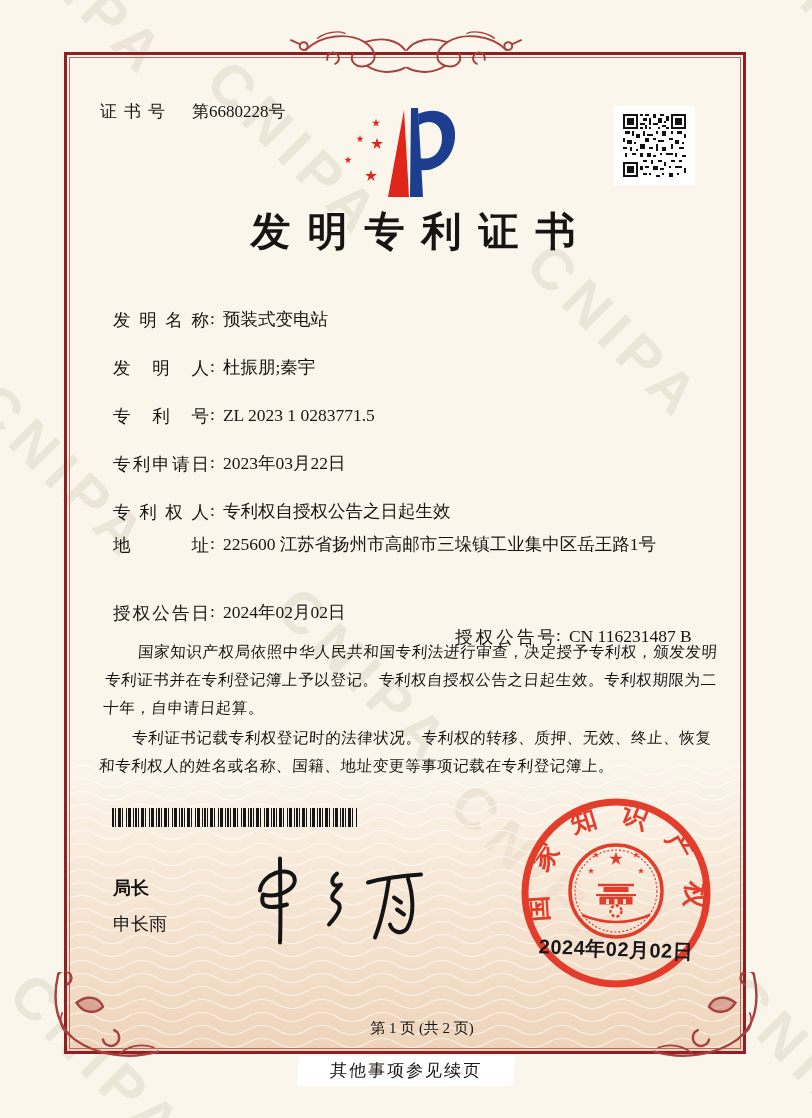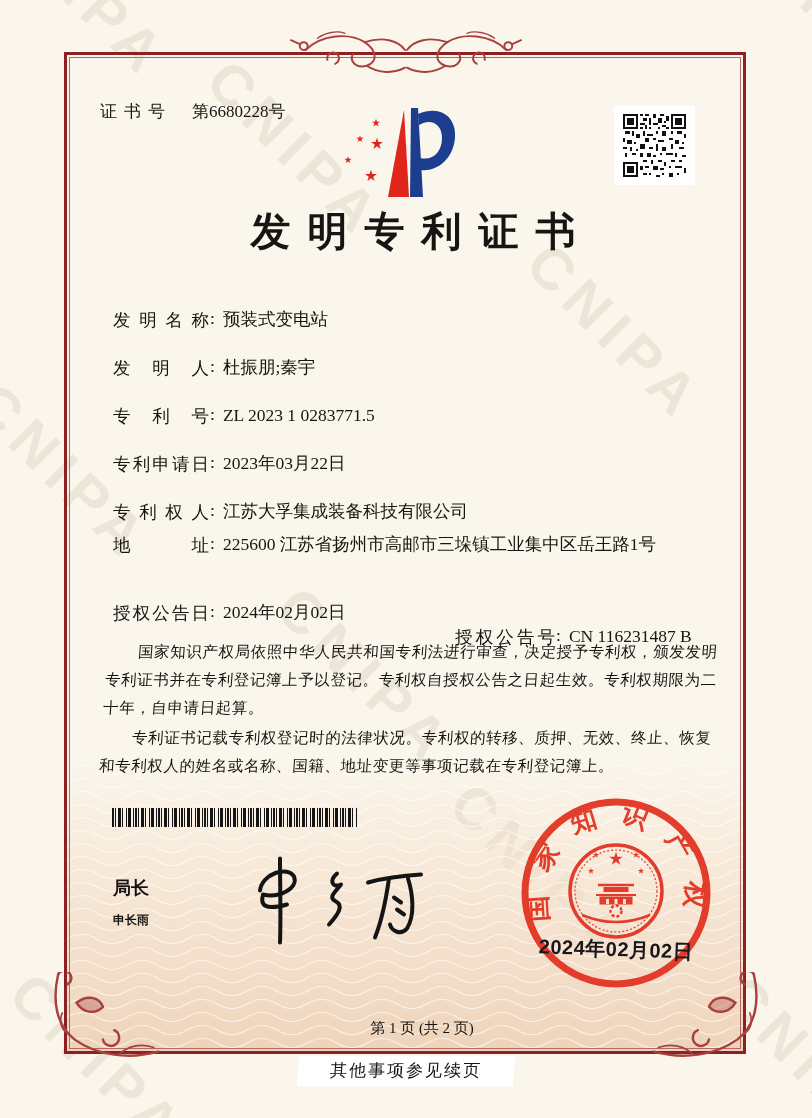--- a/index.html
+++ b/index.html
@@ -77,21 +77,21 @@
       #151515 16px 19px,transparent 19px 21px,
       #151515 21px 22px,transparent 22px 23px);
   }
   
   .sig-title{
     position:absolute;left:113px;top:876px;z-index:3;
     font-family:Liberation Sans, sans-serif;font-size:18px;font-weight:600;
   }
   .sig-name{
     position:absolute;left:113px;top:912px;z-index:3;
-    font-family:"Liberation Sans","DejaVu Sans",sans-serif;font-size:12px;font-weight:700;
+    font-family:"Liberation Sans","DejaVu Sans",sans-serif;font-size:18px;font-weight:400;
   }
   .signature{position:absolute;left:240px;top:843px;z-index:3;}
   
   .seal{position:absolute;left:518px;top:795px;width:196px;height:196px;z-index:4;}
   .seal svg{display:block;}
   .seal-date{
     position:absolute;left:518px;top:936px;width:196px;text-align:center;z-index:5;
     font-size:20px;font-weight:700;color:#19171a;transform:rotate(2deg);
     font-family:"Liberation Sans","DejaVu Sans",sans-serif;letter-spacing:0.5px;
   }
@@ -310,21 +310,21 @@
   <div class="frow" style="top:48px">
     <span class="flabel">发明人</span><span class="fcolon">:</span><span class="fvalue">杜振朋;秦宇</span>
   </div>
   <div class="frow" style="top:96px">
     <span class="flabel">专利号</span><span class="fcolon">:</span><span class="fvalue">ZL 2023 1 0283771.5</span>
   </div>
   <div class="frow" style="top:144px">
     <span class="flabel">专利申请日</span><span class="fcolon">:</span><span class="fvalue">2023年03月22日</span>
   </div>
   <div class="frow" style="top:192px">
-    <span class="flabel">专利权人</span><span class="fcolon">:</span><span class="fvalue">江苏大孚集成装备科技有限公司</span>
+    <span class="flabel">专利权人</span><span class="fcolon">:</span><span class="fvalue">专利权自授权公告之日起生效</span>
   </div>
   <div class="frow" style="top:225px">
     <span class="flabel">地址</span><span class="fcolon">:</span><span class="fvalue">225600 江苏省扬州市高邮市三垛镇工业集中区岳王路1号</span>
   </div>
   <div class="frow" style="top:293px">
     <span class="flabel">授权公告日</span><span class="fcolon">:</span><span class="fvalue">2024年02月02日</span>
     <span class="fgroup2">
       <span class="flabel">授权公告号</span><span class="fcolon">:</span><span class="fvalue">CN 116231487 B</span>
     </span>
   </div>

